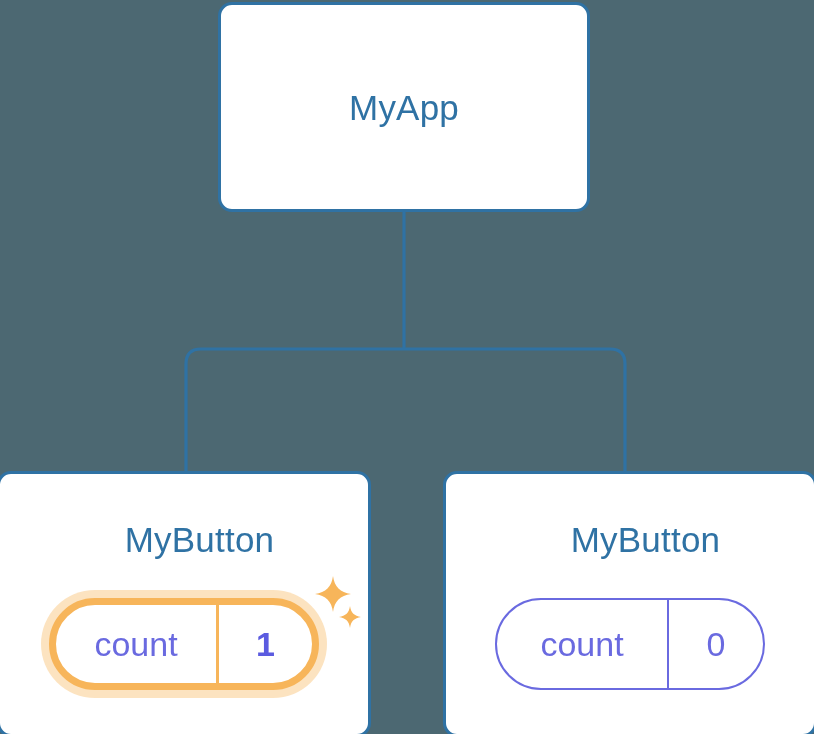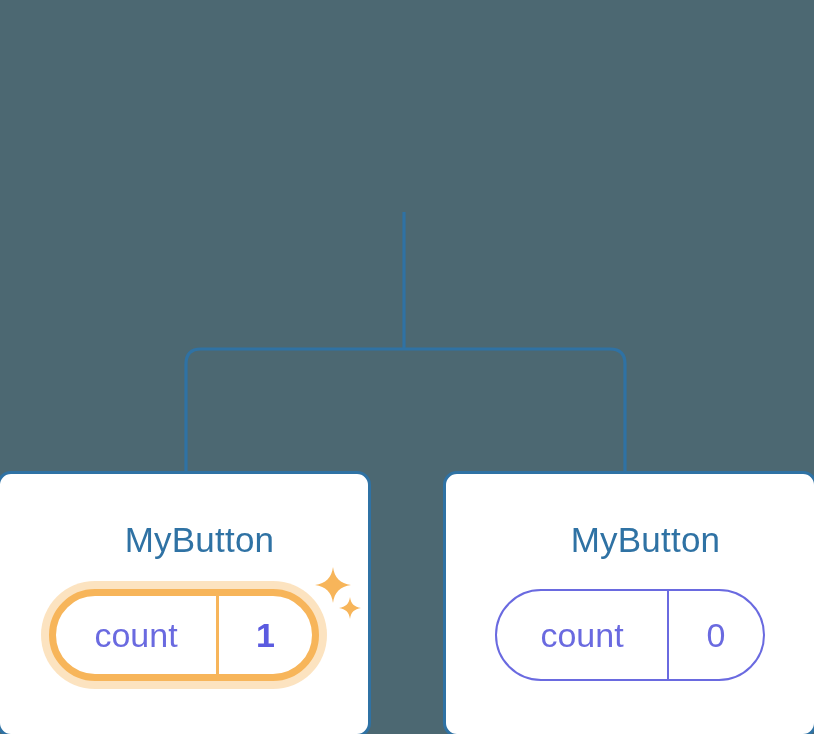--- a/index.html
+++ b/index.html
@@ -76,21 +76,21 @@
 
   .node-child-left .node-title,
   .node-child-right .node-title {
     margin-top: 48px;
     margin-left: 31px;
   }
 
   
   .pill-wrap {
     position: relative;
-    margin-top: 32px;
+    margin-top: 41px;
     display: flex;
     align-items: center;
     justify-content: center;
   }
 
   .pill {
     position: relative;
     display: flex;
     align-items: stretch;
     height: 92px;
@@ -191,20 +191,23 @@
 
   <svg id="connectors" viewBox="0 0 814 734">
 
     <path d="M 404 212 L 404 349" fill="none" stroke="#2f72a4" stroke-width="3.2" stroke-linecap="butt"></path>
 
     <path d="M 404 349 L 201 349 Q 186 349 186 364 L 186 473" fill="none" stroke="#2f72a4" stroke-width="3.2" stroke-linecap="butt"></path>
 
     <path d="M 404 349 L 610 349 Q 625 349 625 364 L 625 473" fill="none" stroke="#2f72a4" stroke-width="3.2" stroke-linecap="butt"></path>
   </svg>
 
+  <div class="node node-root">
+    <div class="node-title">MyApp</div>
+  </div>
 
   <div class="node node-child-left">
     <div class="node-title">MyButton</div>
 
     <div class="pill-wrap">
       <div class="pill pill-highlight">
         <div class="pill-key">count</div>
         <div class="pill-divider"></div>
         <div class="pill-val">1</div>
       </div>

